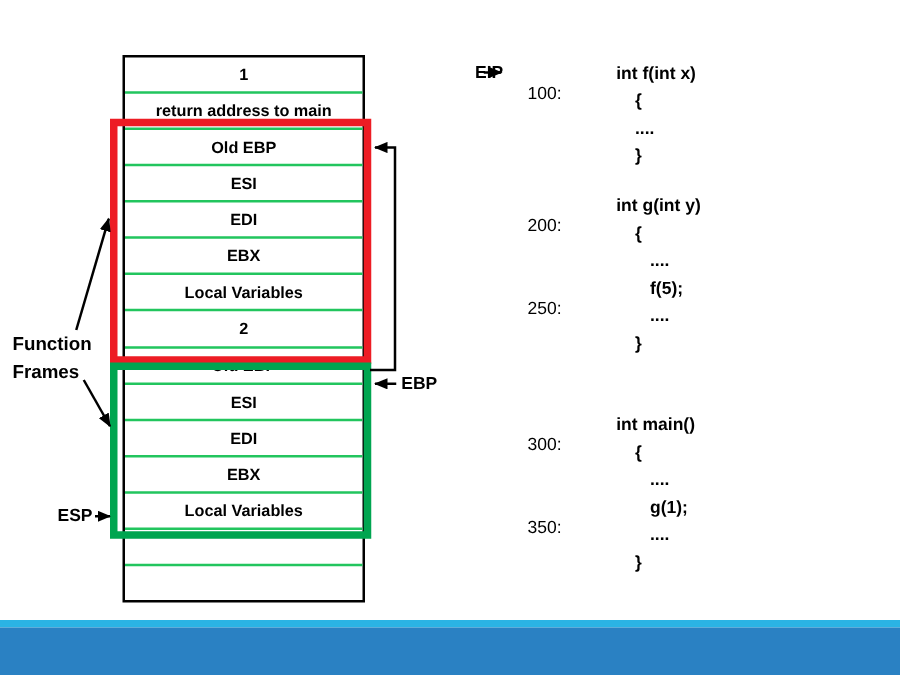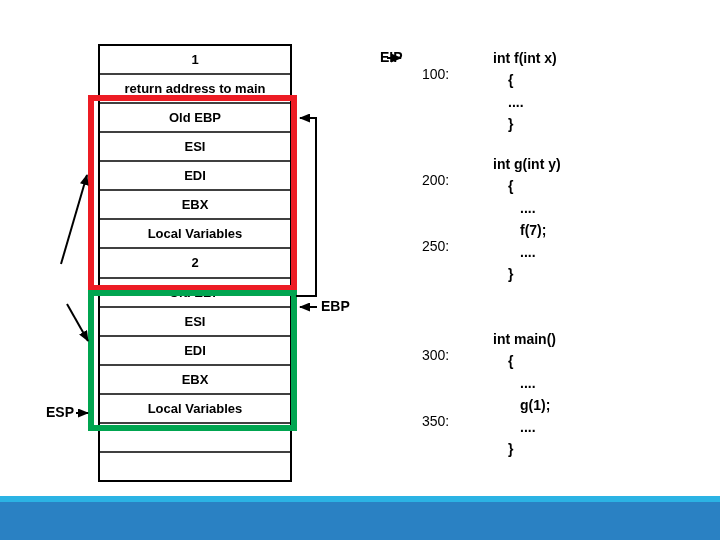--- a/index.html
+++ b/index.html
@@ -11,21 +11,21 @@
   
   .stack-table {
     position:absolute; left:98px; top:44px; width:194px; height:438px;
     border:2px solid #000; box-sizing:border-box;
     display:flex; flex-direction:column; background:#fff;
   }
   .srow {
     flex:1; display:flex; align-items:center; justify-content:center;
     font-weight:bold; font-size:13px; white-space:nowrap;
   }
-  .srow + .srow { border-top:2px solid #404040; }
+  .srow + .srow { border-top:2px solid #22c55e; }
 
   
   .frame { position:absolute; box-sizing:border-box; pointer-events:none; background:transparent; }
   .frame.red   { left:88px; top:95px;  width:209px; height:196px; border-width:6px; border-style:solid; }
   .frame.green { left:88px; top:290px; width:209px; height:141px; border-width:6px; border-style:solid; }
 
   
   .reg { position:absolute; font-weight:bold; font-size:14px; line-height:15px; }
   .eip { left:364px; top:50px;margin-left:16px; }
   .ebp { left:321px; top:299px; }
@@ -89,20 +89,24 @@
     <line x1="317" y1="307" x2="300" y2="307" marker-end="url(#ah)"></line>
     <polyline points="296,296 316,296 316,118 300,118" marker-end="url(#ah)"></polyline>
     <line x1="61" y1="264" x2="87" y2="175" marker-end="url(#ah)"></line>
     <line x1="67" y1="304" x2="88" y2="341" marker-end="url(#ah)"></line>
   </svg>
 
   <div class="reg eip">EIP</div>
   <div class="reg ebp">EBP</div>
   <div class="reg esp">ESP</div>
 
+  <div class="ff-label">
+    <div>Function</div>
+    <div>Frames</div>
+  </div>
 
   <div class="code-block code-f">
     <div class="cline">
       <span class="lnum">100:</span>
       <span class="ctext i1">int f(int x)</span>
     </div>
     <div class="cline">
       <span class="ctext i2">{</span>
     </div>
     <div class="cline">
@@ -119,21 +123,21 @@
       <span class="ctext i1">int g(int y)</span>
     </div>
     <div class="cline">
       <span class="ctext i2">{</span>
     </div>
     <div class="cline">
       <span class="ctext i3">....</span>
     </div>
     <div class="cline">
       <span class="lnum">250:</span>
-      <span class="ctext i3">f(7);</span>
+      <span class="ctext i3">f(5);</span>
     </div>
     <div class="cline">
       <span class="ctext i3">....</span>
     </div>
     <div class="cline">
       <span class="ctext i2">}</span>
     </div>
   </div>
 
   <div class="code-block code-main">

